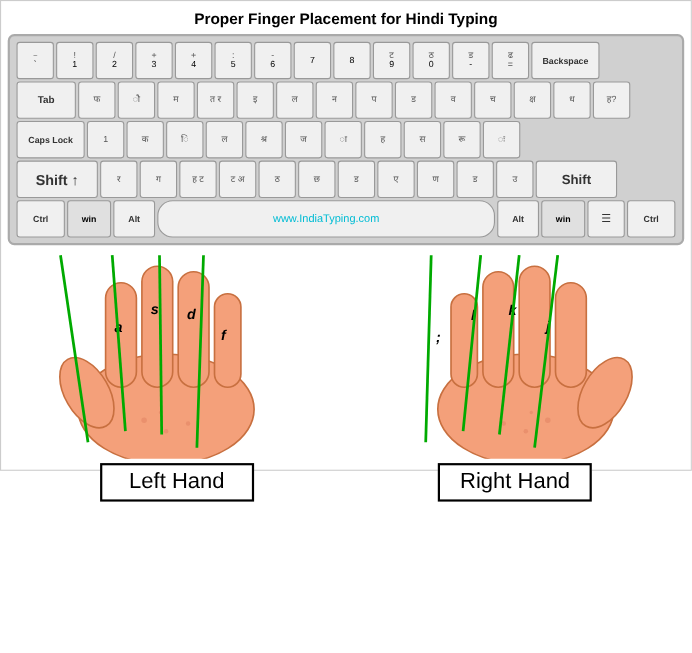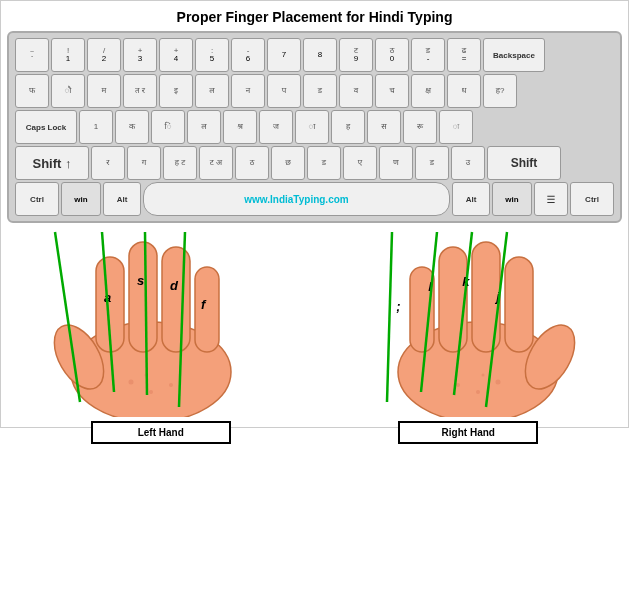--- a/index.html
+++ b/index.html
@@ -98,22 +98,22 @@
       flex-direction: column;
       align-items: center;
       position: relative;
     }
     .hand-label-box {
       width: 140px;
       border: 2px solid #000;
       text-align: center;
       padding: 4px 0;
       margin-top: 4px;
-      font-size: 10px;
-      font-weight: bold;
+      font-size: 20px;
+      font-weight: normal;
       background: #fff;
     }
   </style>
 </head>
 <body>
 
 <div class="container">
   <div class="title">Proper Finger Placement for Hindi Typing</div>
 
   <div class="keyboard">
@@ -168,20 +168,21 @@
           <span class="num">-</span>
         </div>
       <div class="key">
           <span class="hindi">ढ</span>
           <span class="num">=</span>
         </div>
       <div class="key key-backspace">Backspace</div>
     </div>
 
     <div class="key-row">
+      <div class="key key-tab">Tab</div>
       <div class="key">
           <span class="hindi">फ</span>
         </div>
       <div class="key">
           <span class="hindi">ौ</span>
         </div>
       <div class="key">
           <span class="hindi">म</span>
         </div>
       <div class="key">
@@ -291,21 +292,21 @@
       <div class="key">
           <span class="hindi">उ</span>
         </div>
       <div class="key key-shift-r">Shift</div>
     </div>
 
     <div class="key-row">
       <div class="key key-ctrl">Ctrl</div>
       <div class="key key-win" style="font-weight:bold;">win</div>
       <div class="key key-alt">Alt</div>
-      <div class="key key-space" style="font-size:10px; color:#00bcd4; font-weight:bold;border-radius:14px;">www.IndiaTyping.com</div>
+      <div class="key key-space" style="font-size:10px; color:#00bcd4; font-weight:normal;border-radius:14px;">www.IndiaTyping.com</div>
       <div class="key key-alt">Alt</div>
       <div class="key key-win" style="font-weight:bold;">win</div>
       <div class="key key-menu">☰</div>
       <div class="key key-ctrl">Ctrl</div>
     </div>
   </div>
 
   <div class="hands-section">
 
     <div class="hand-container">

